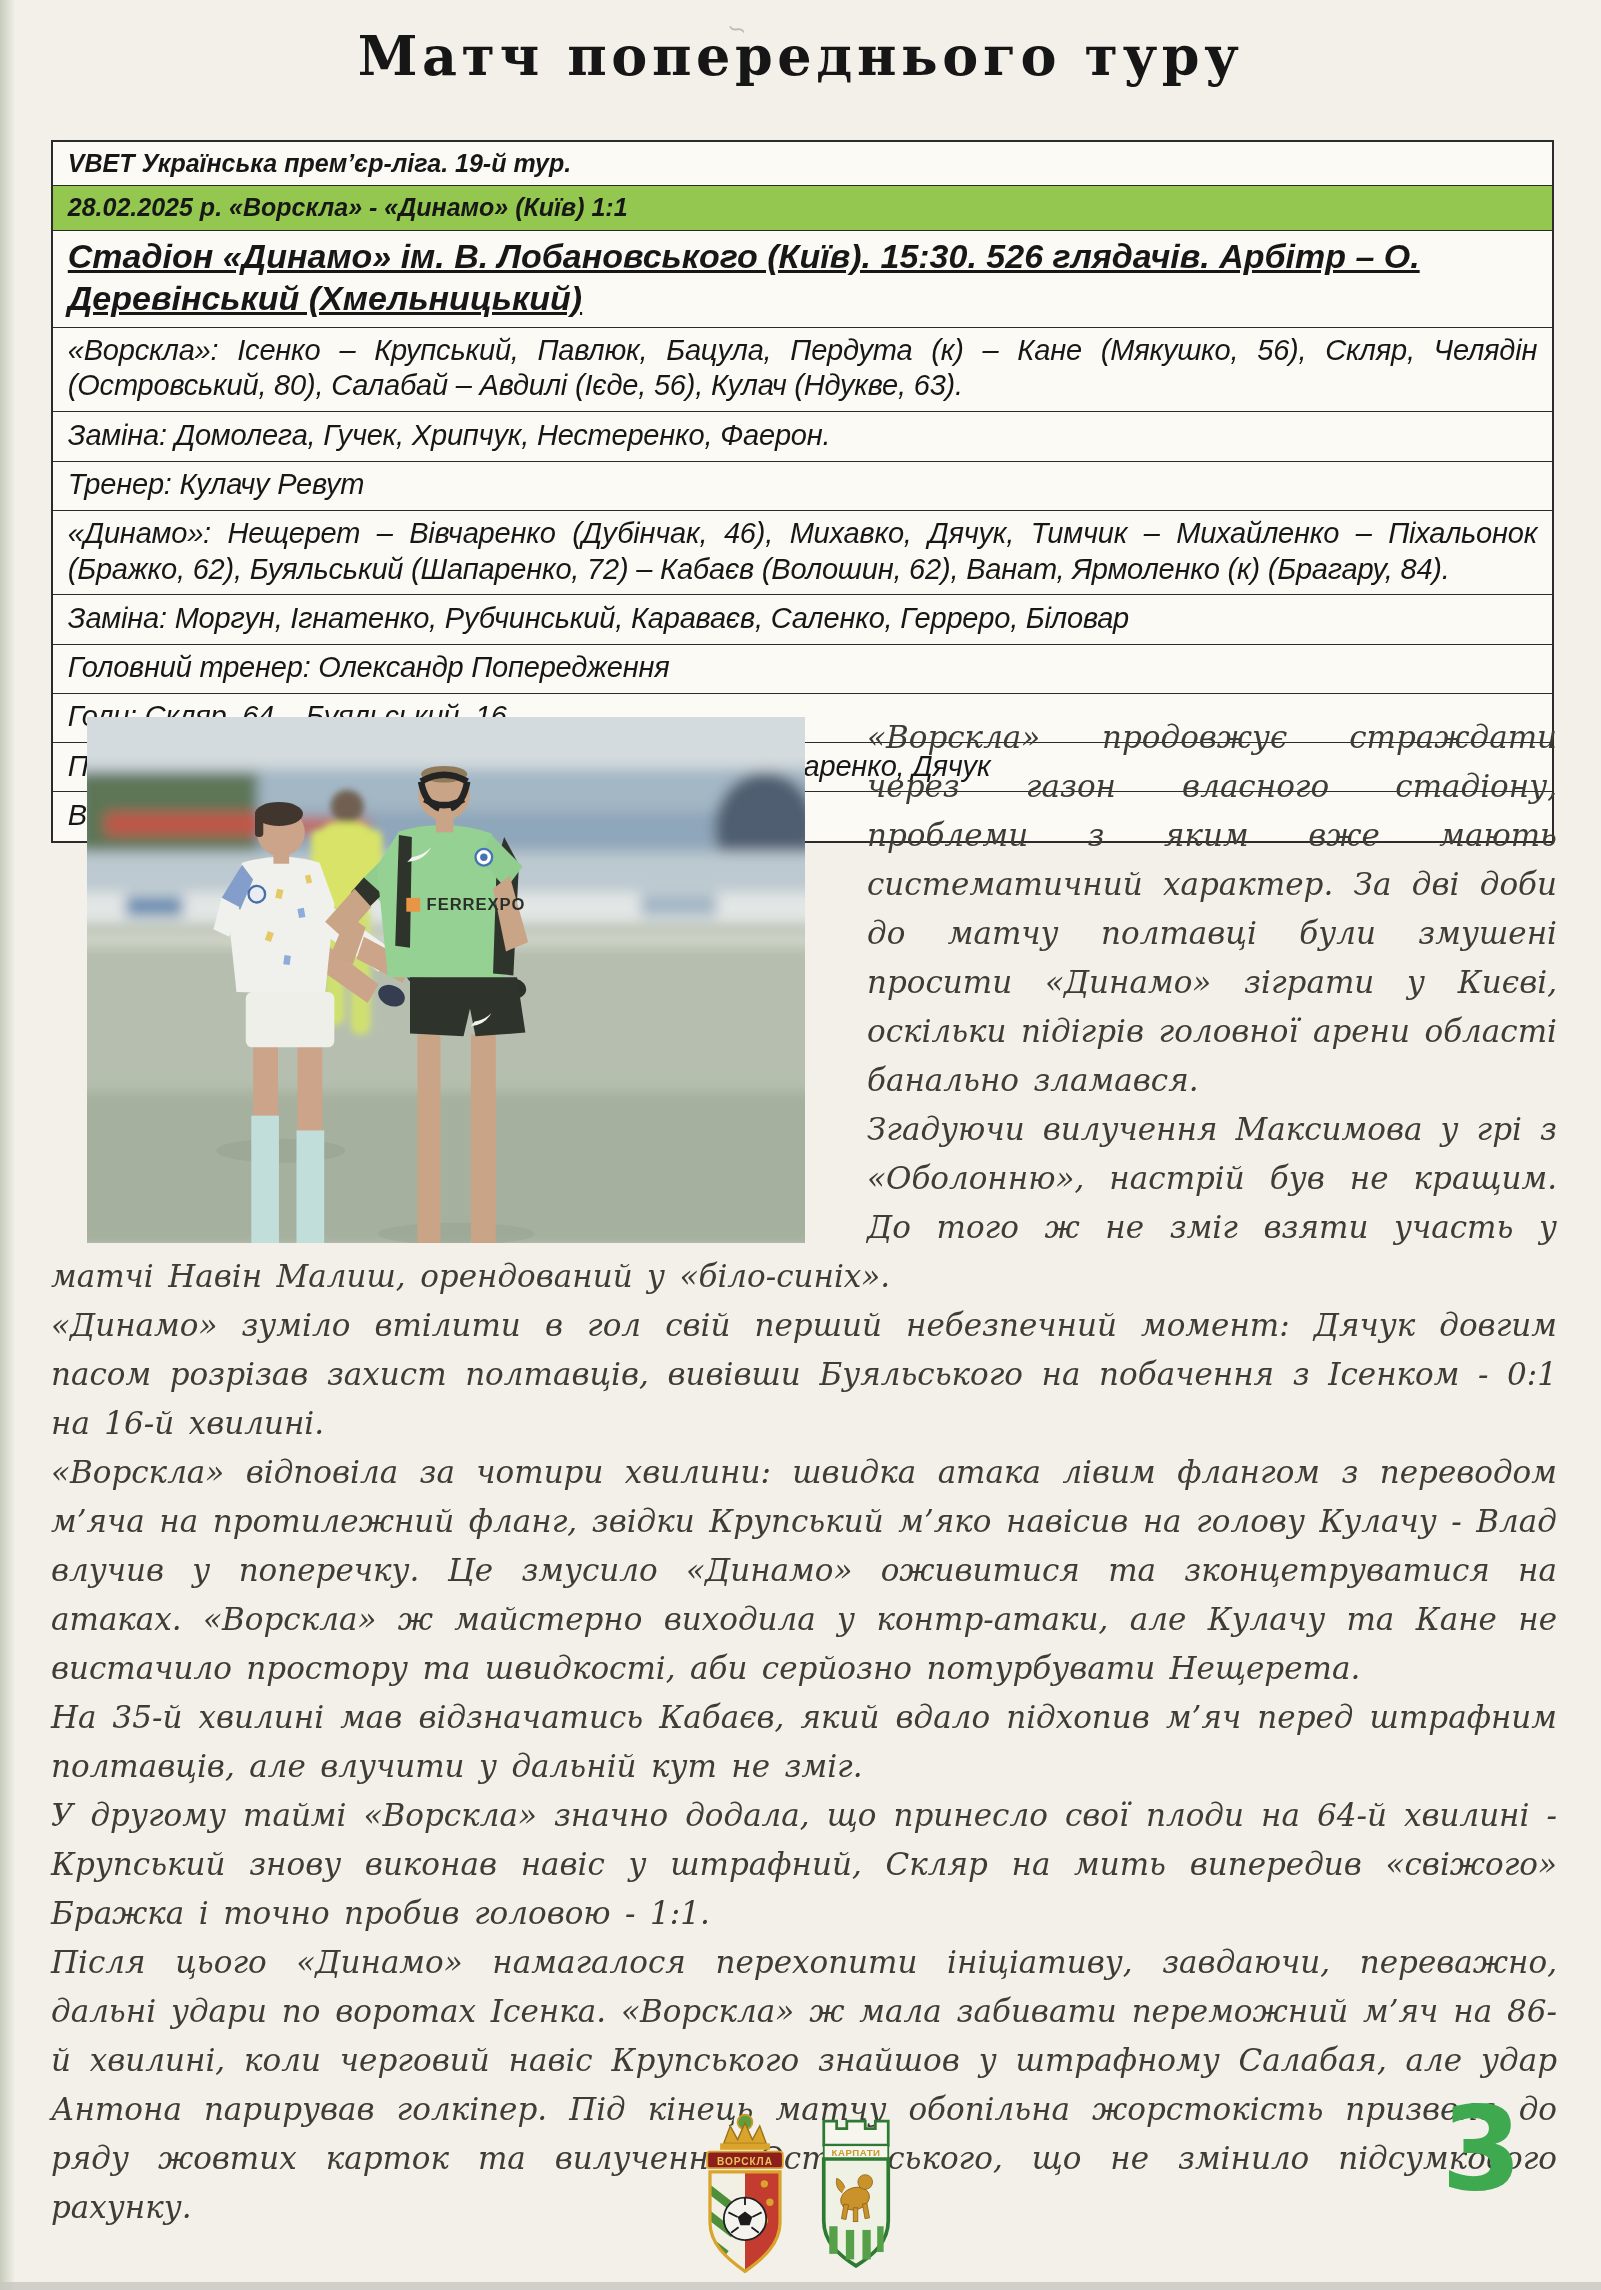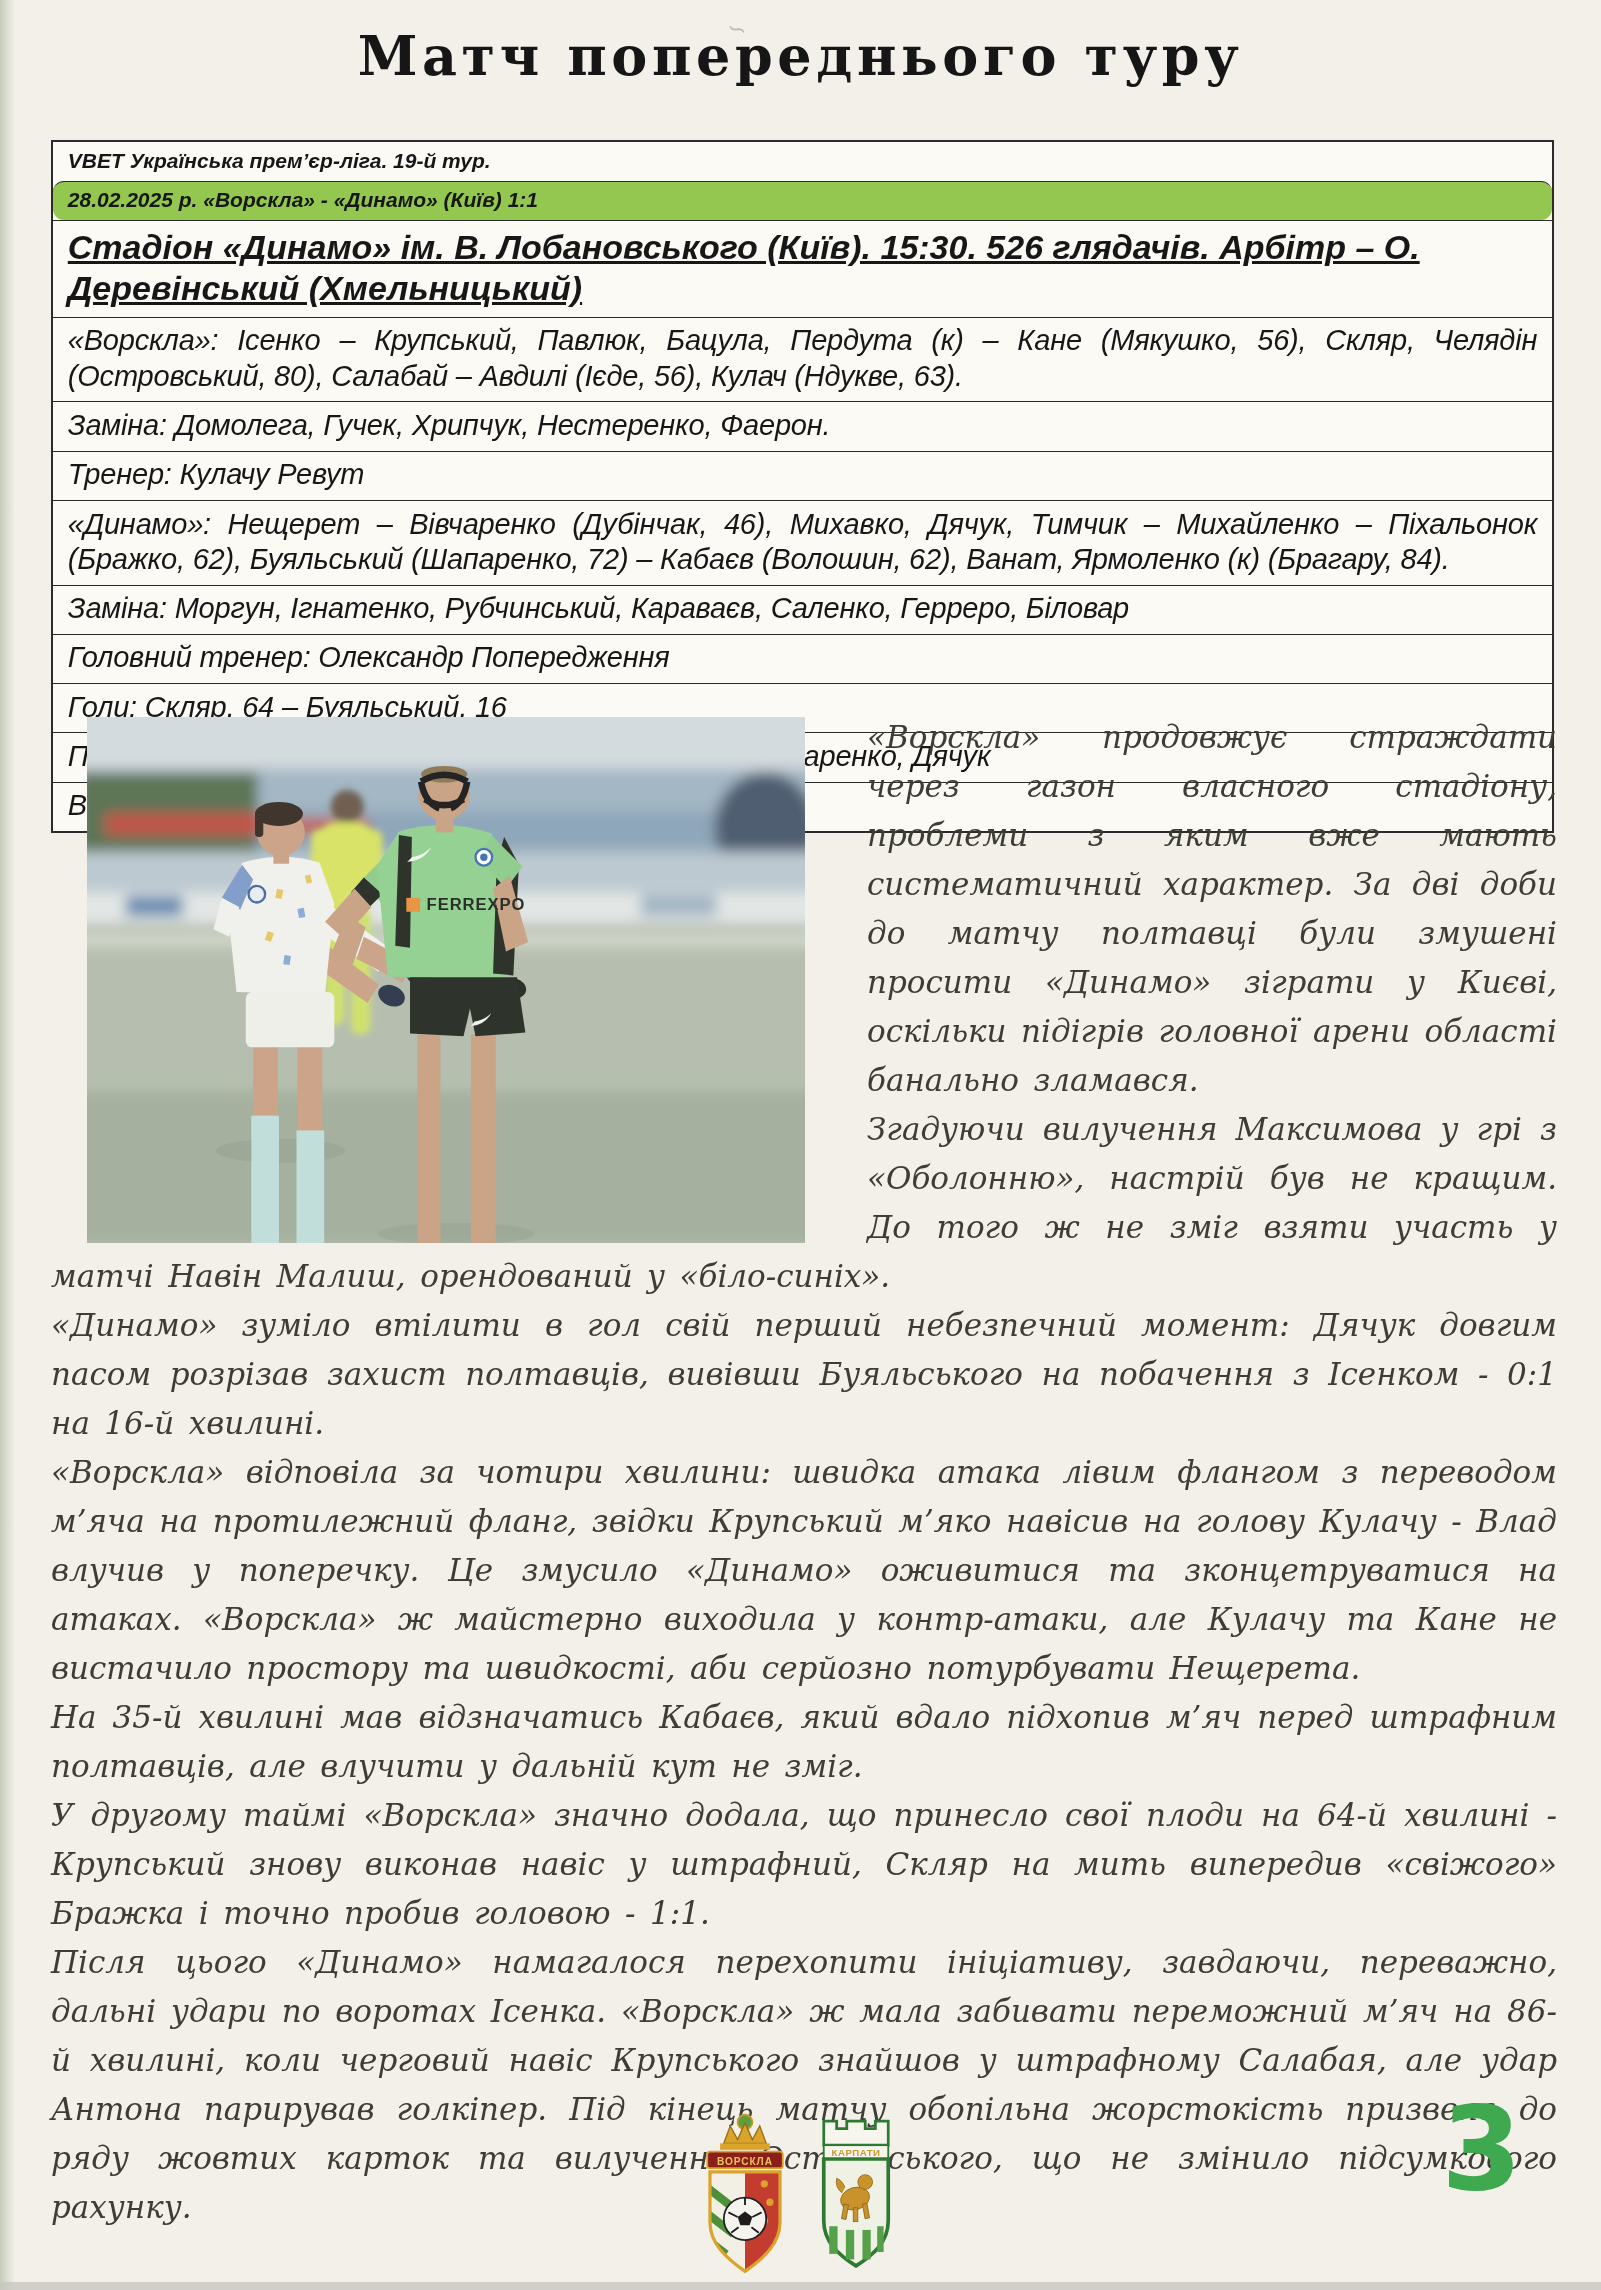--- a/index.html
+++ b/index.html
@@ -11,24 +11,24 @@
   .scan-bottom{position:absolute;left:0;bottom:0;width:100%;height:9.2px;background:#c7c7c0;opacity:.8;}
   .pencil-mark{position:absolute;color:#95938a;font-size:24px;opacity:.55;transform:rotate(14deg);}
   .dot-mark{position:absolute;width:8.3px;height:10px;border:1.8px solid #8f8d85;border-radius:50%;opacity:.5;}
 
   .title{position:absolute;top:24px;left:0;width:100%;margin:0;text-align:center;
          font-family:"DejaVu Serif",serif;font-weight:600;font-size:54px;letter-spacing:4.6px;color:#161616;}
 
   .match-table{position:absolute;top:140px;left:51px;width:1503px;box-sizing:border-box;
                border:2.8px solid #2b2b2b;background:#fbfaf5;}
   .t-row{box-sizing:border-box;border-top:1.8px solid #2b2b2b;padding:5.5px 14.8px 7.4px;
-         font-style:italic;font-size:21px;line-height:1.22;color:#171717;}
+         font-style:italic;font-size:25px;line-height:1.22;color:#171717;}
   .t-row:first-child{border-top:none;}
   .t-row.league{font-weight:700;}
-  .t-row.result{font-weight:700;background:#93c74f;border-radius:11px;}
+  .t-row.result{font-weight:700;background:#93c74f;}
   .t-row.venue{font-weight:700;font-size:34px;}
   .t-row.venue span{text-decoration:underline;}
   .t-row.info{font-size:29px;letter-spacing:-0.2px;text-align:justify;}
   .t-row.info .lbl{font-weight:400;}
 
   .article{position:absolute;top:713px;left:51px;width:1506px;
            font-family:"DejaVu Serif",serif;font-size:31px;line-height:49px;color:#3d3c35;
            text-align:justify;word-spacing:4.6px;}
   .article p{margin:0;font-style:italic;}
   .photo{float:left;width:790px;height:526px;margin:3.7px 26px 9.2px 0;}

